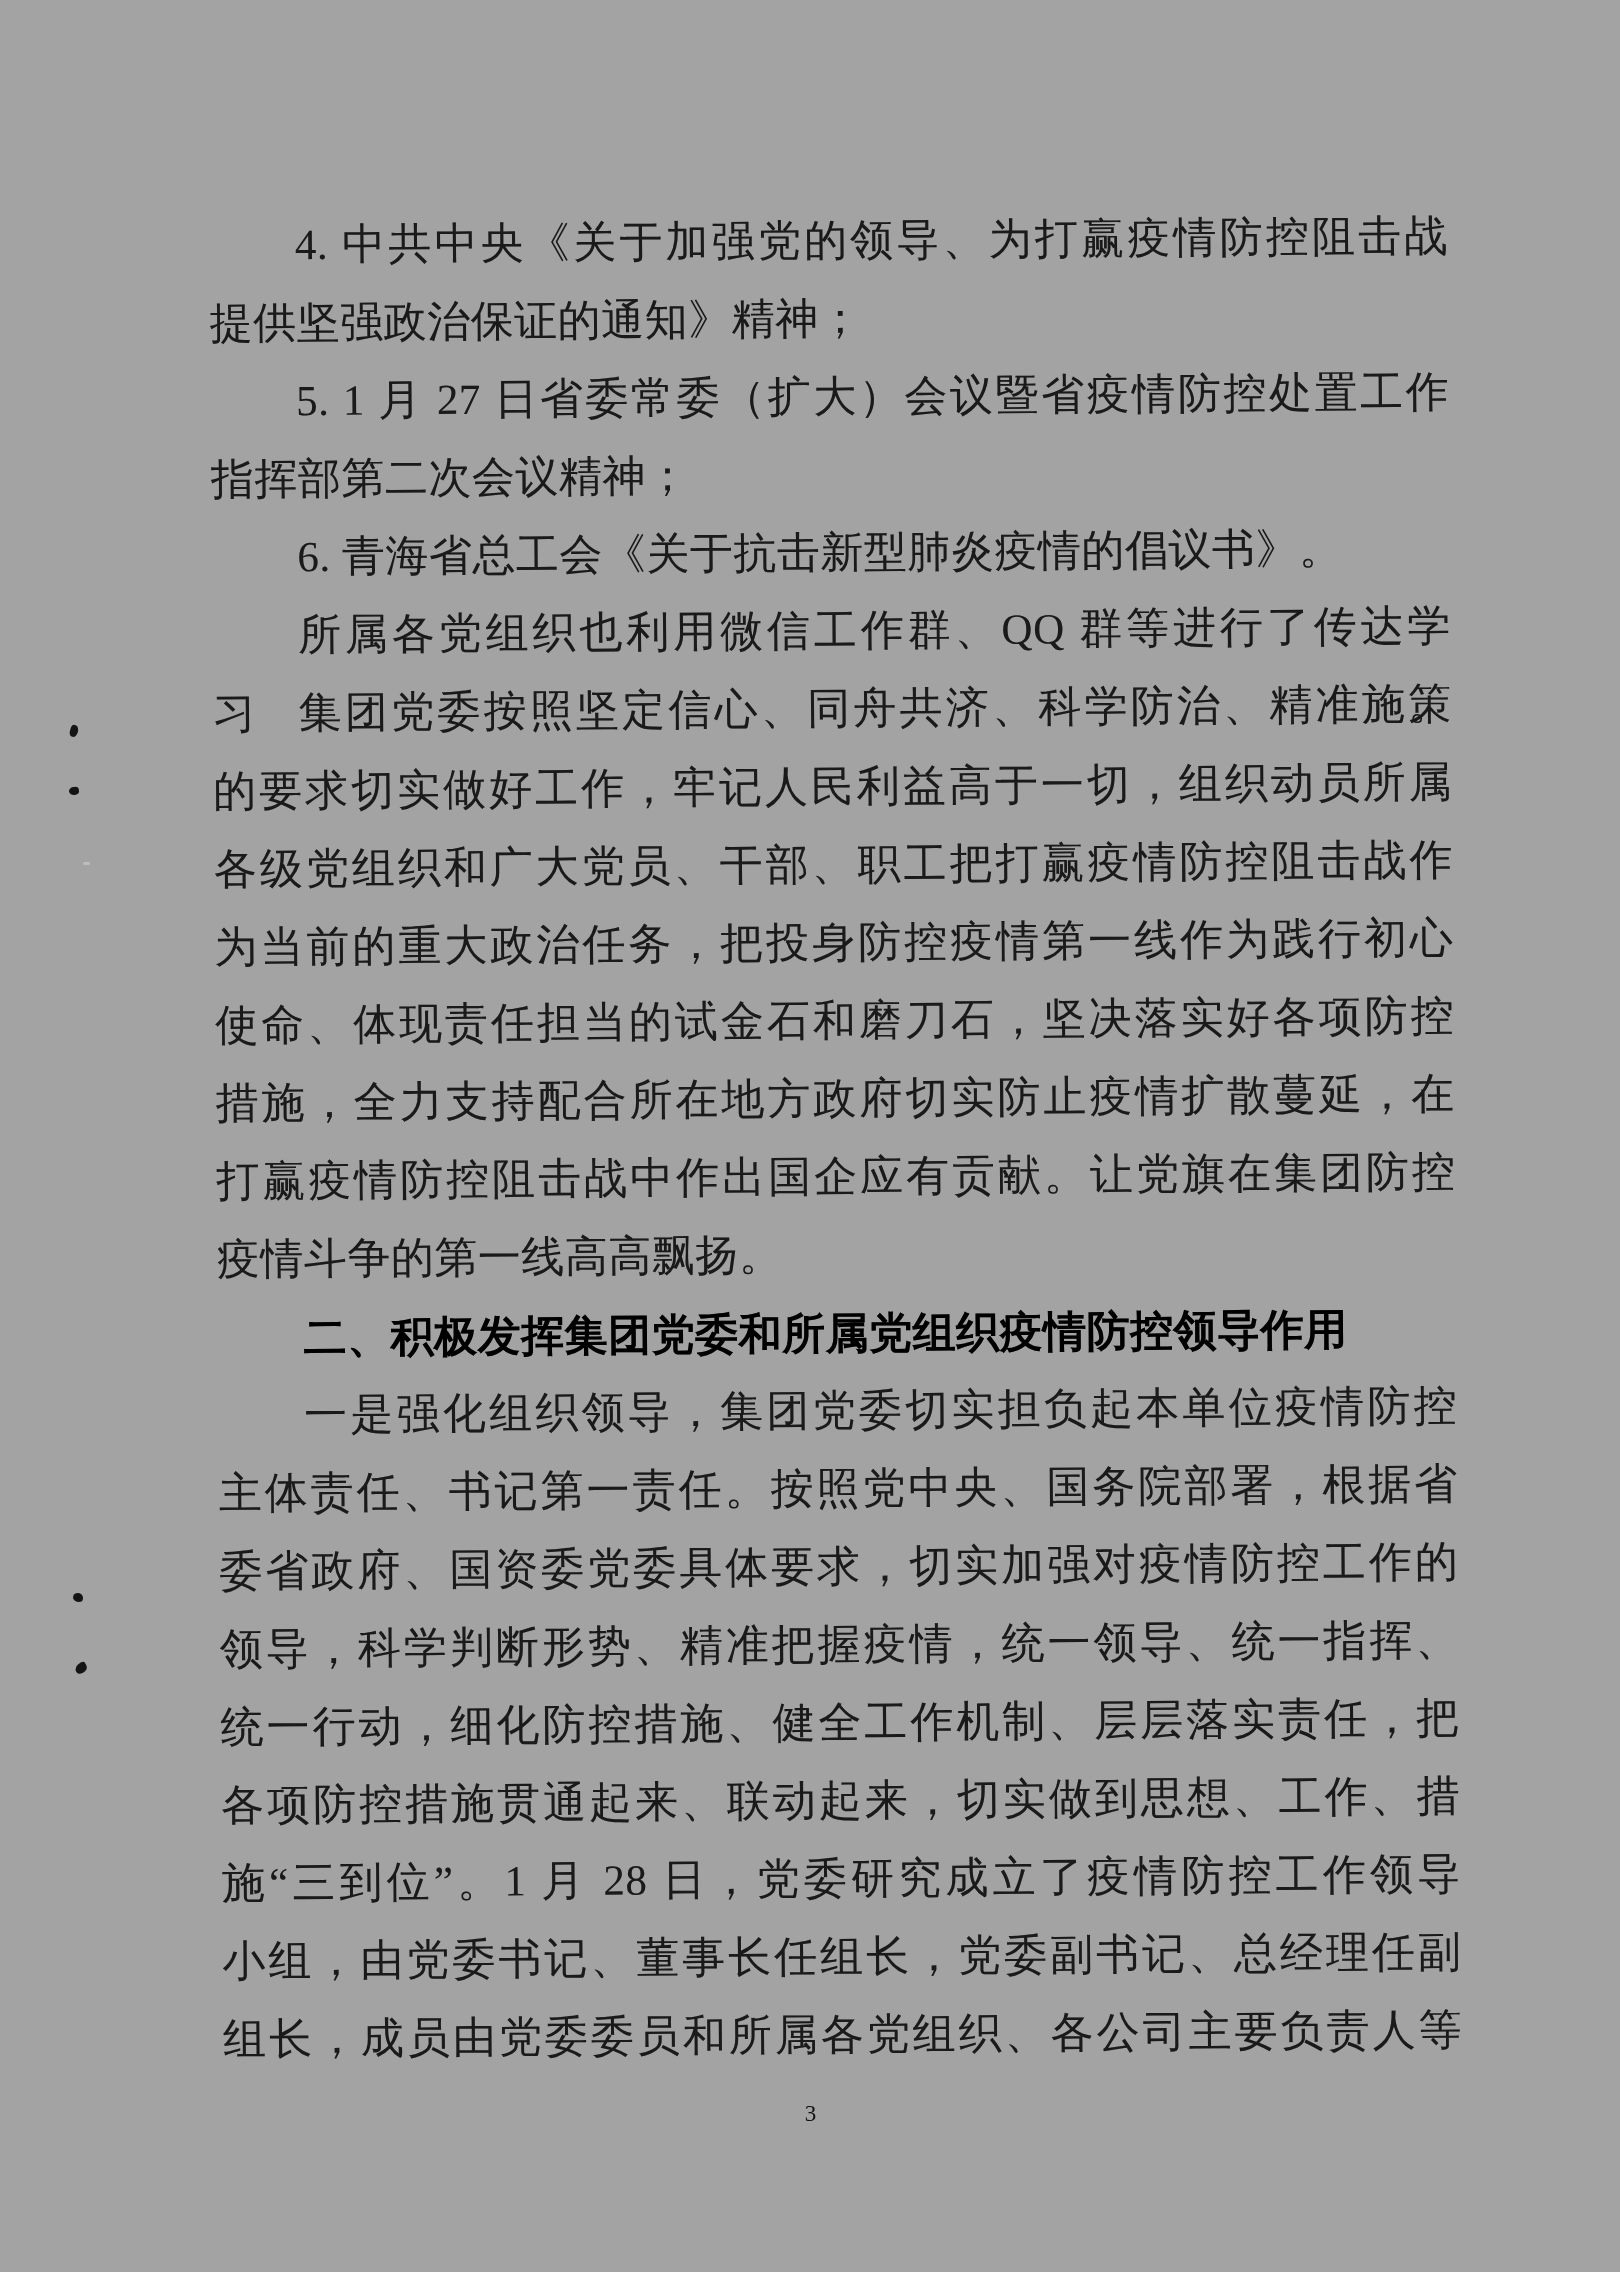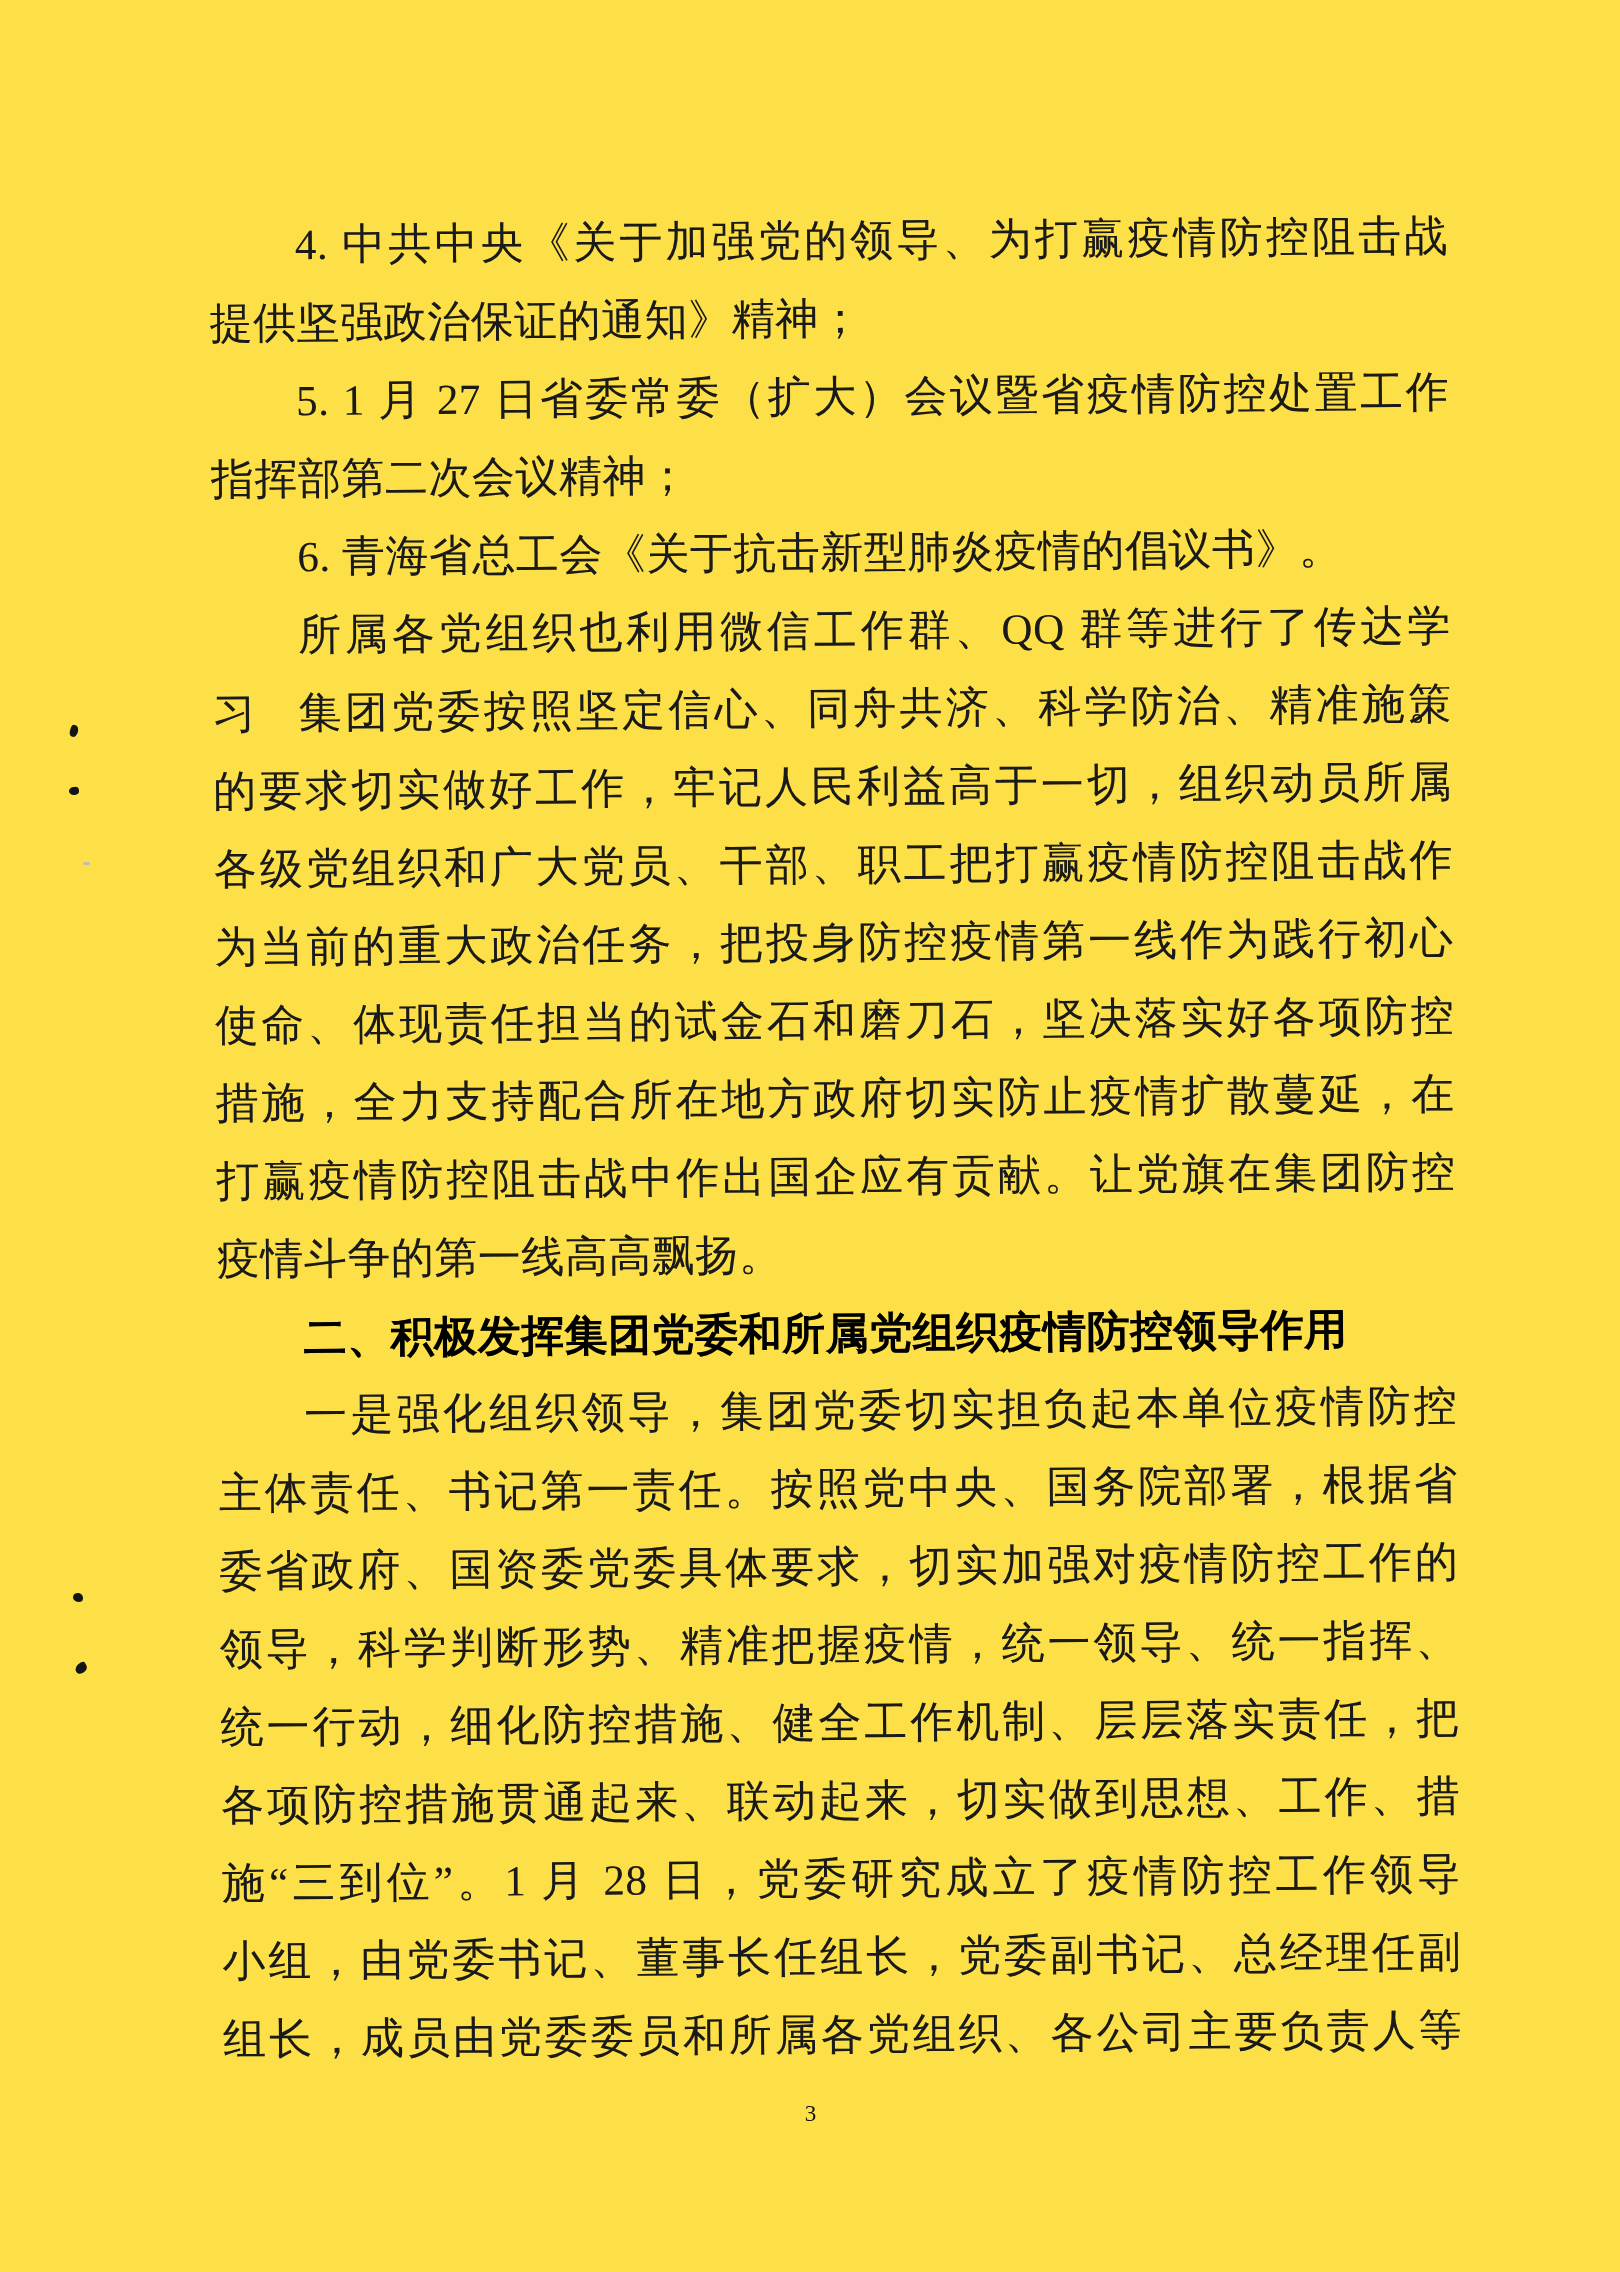--- a/index.html
+++ b/index.html
@@ -3,21 +3,21 @@
 <meta charset="utf-8">
 <style>
   html,body{margin:0;padding:0;}
   body{
     width:1621px;height:2273px;
     background:#ffffff;
     position:relative;
     overflow:hidden;
     font-family:"Liberation Serif","DejaVu Serif",serif;
   }
-  .page{position:absolute;inset:0;background:#fde047;}
+  .page{position:absolute;inset:0;background:#a3a3a3;}
   .content{
     position:absolute;
     left:216px;top:202px;width:1239px;
     transform:rotate(-0.45deg);
     transform-origin:50% 50%;
   }
   .line{
     margin:0;padding:0;
     font-size:43px;
     line-height:78px;

